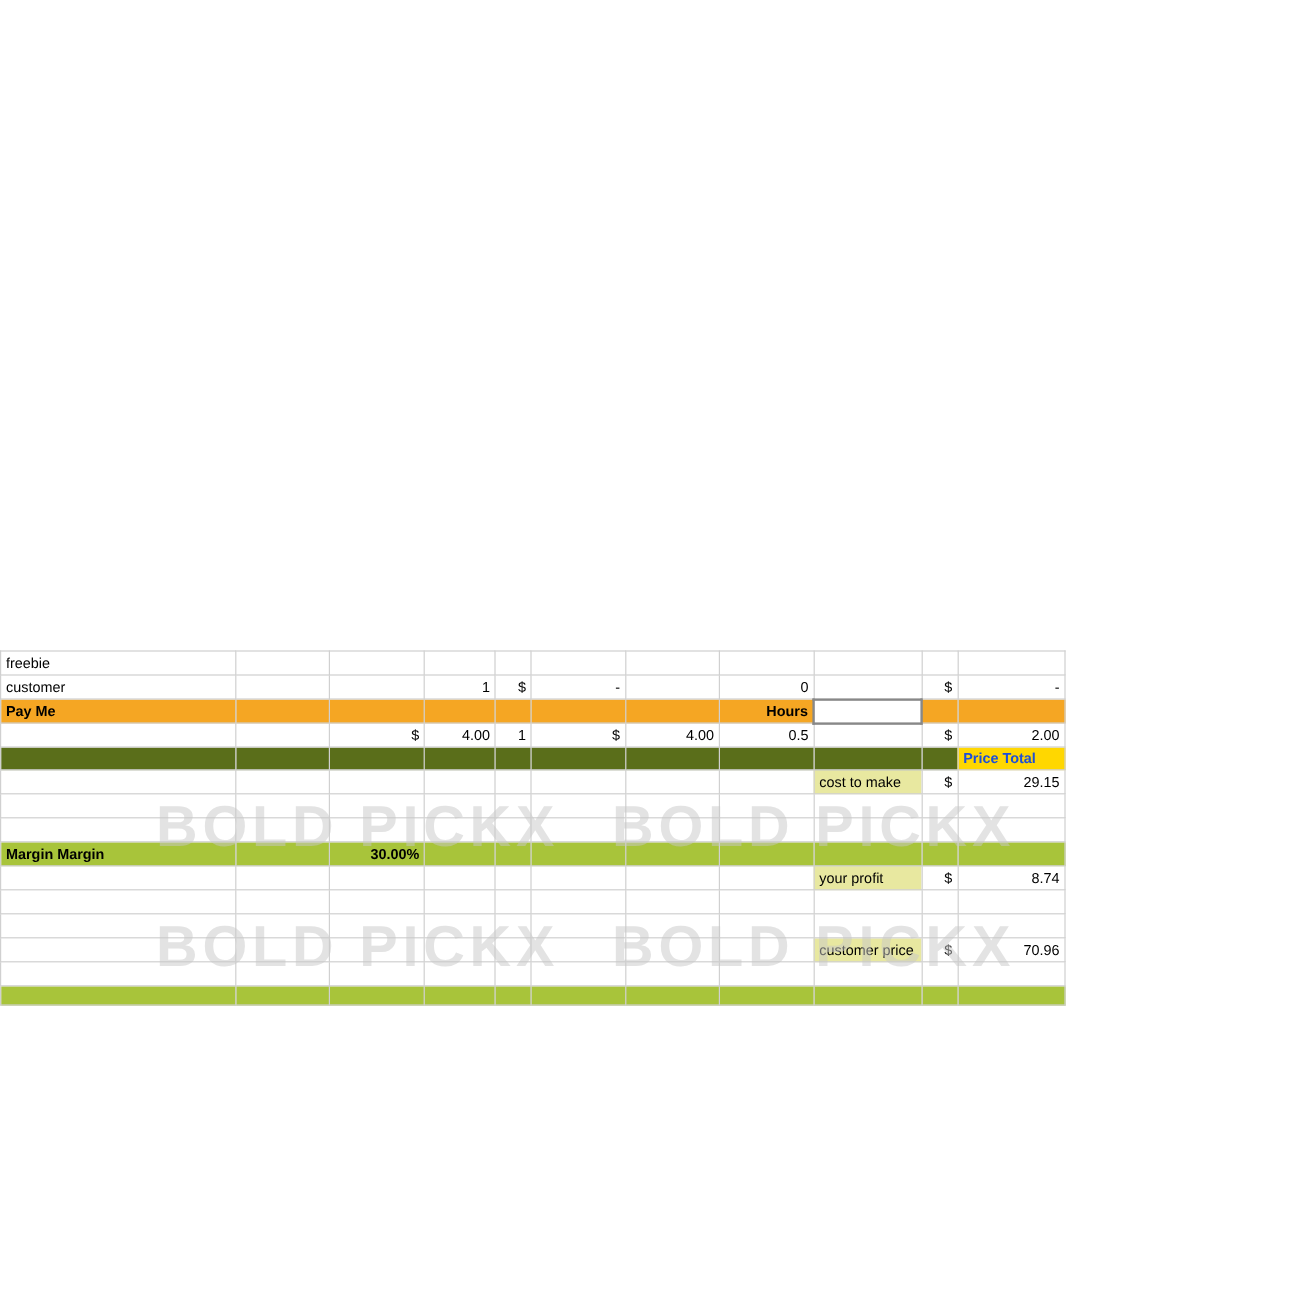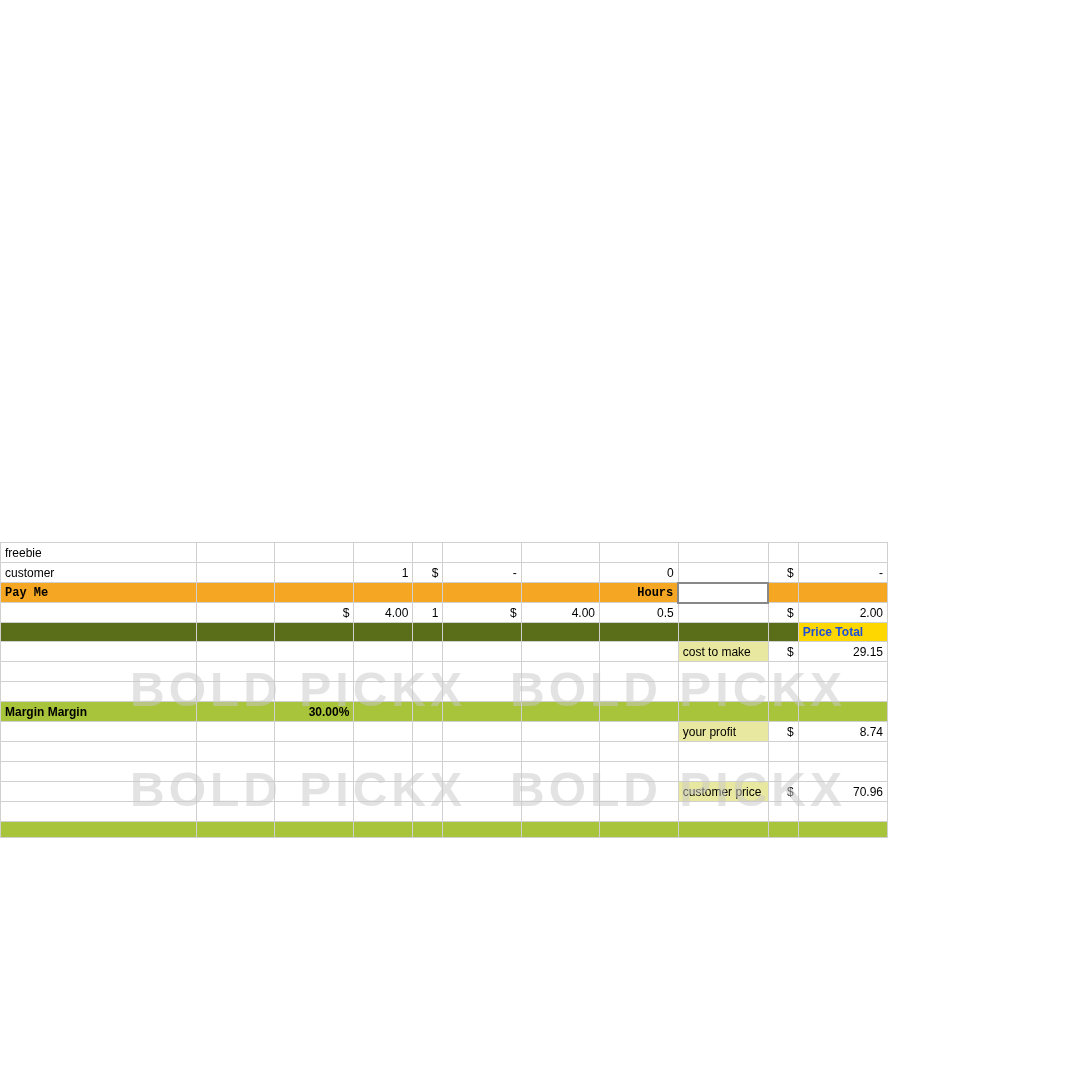--- a/index.html
+++ b/index.html
@@ -47,21 +47,20 @@
     .col-j { width: 20px; }
     .col-k { width: 90px; }
 
     .row-freebie td { background: #ffffff; }
     .row-sticker td { background: #ffffff; }
 
     .row-pay-me td {
       background: #f5a623;
       color: #000;
       font-weight: bold;
-      font-family: Liberation Mono, monospace;
     }
 
     .row-pay-me .input-cell {
       background: #ffffff;
       border: 2px solid #888;
     }
 
     .row-data td { background: #ffffff; }
 
     .row-dark-green td {

